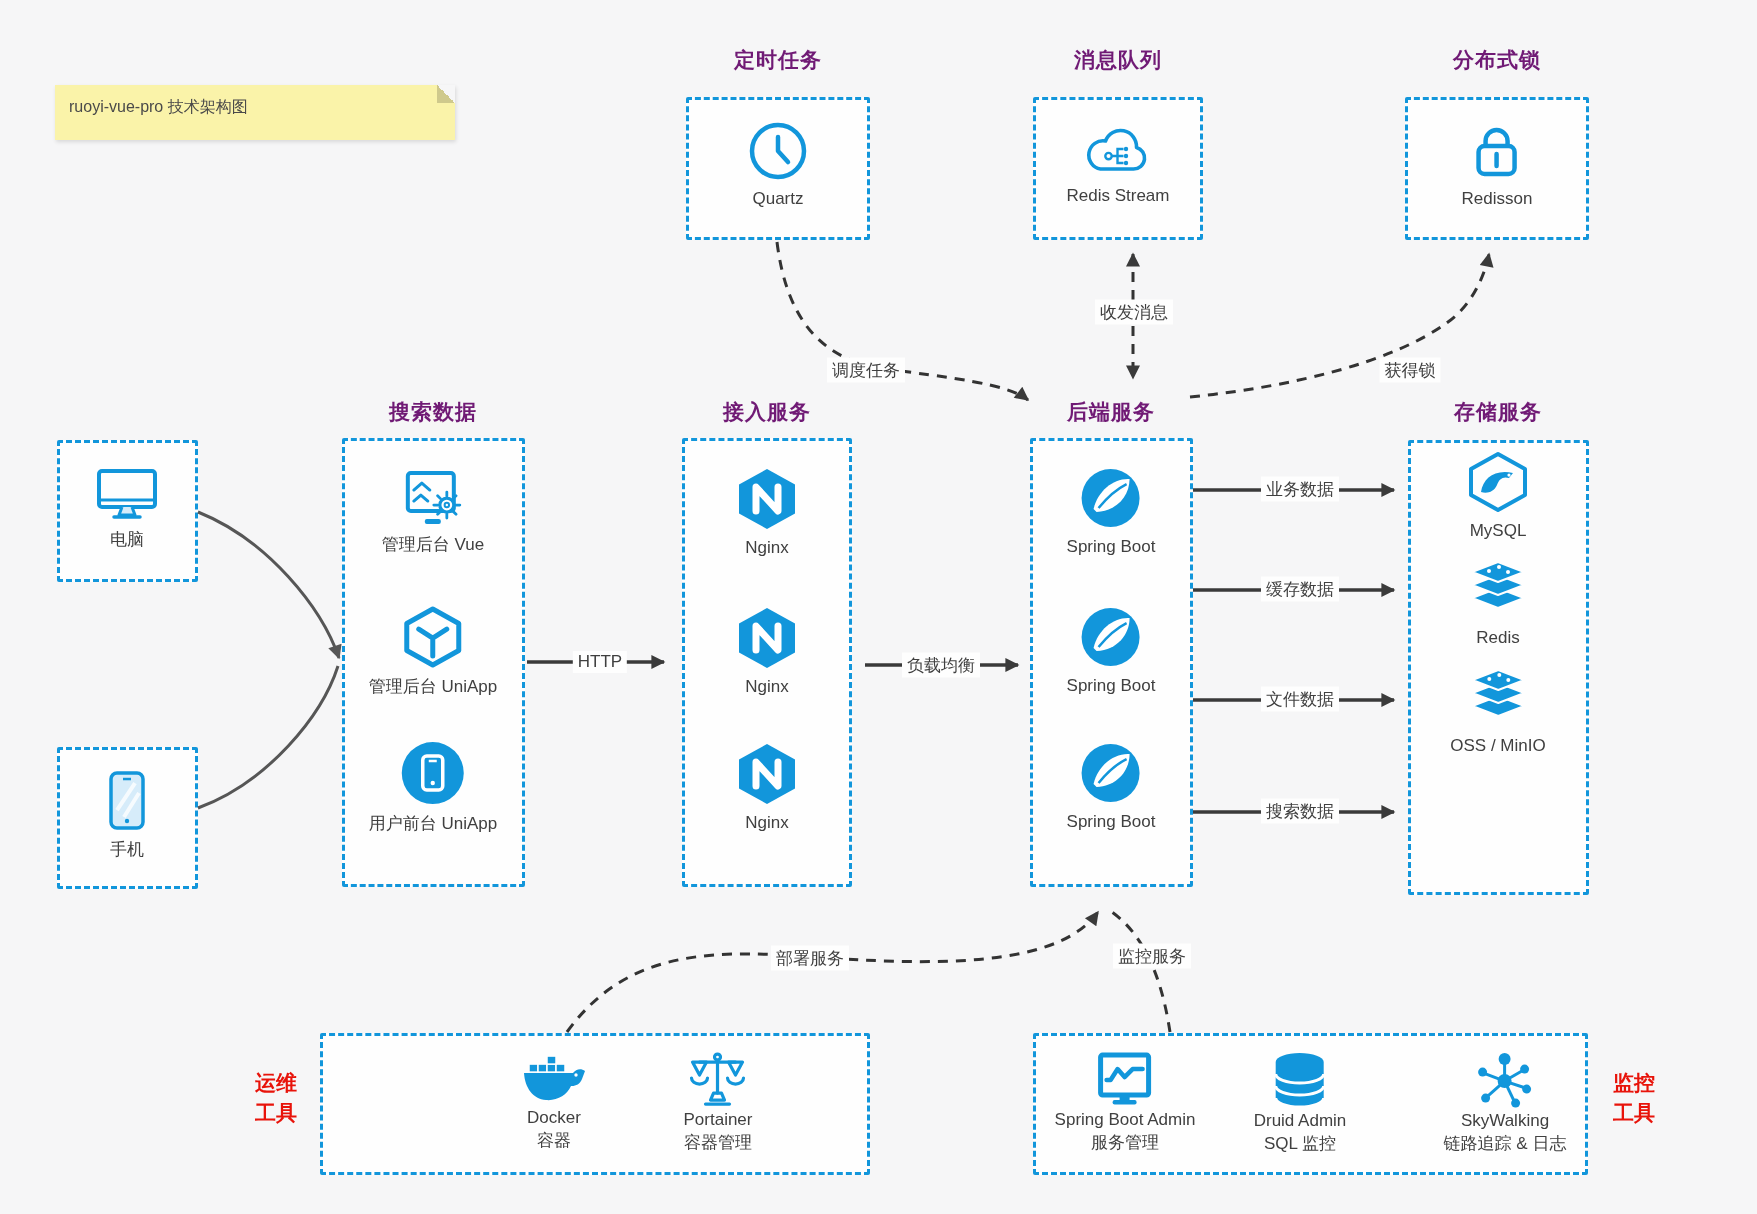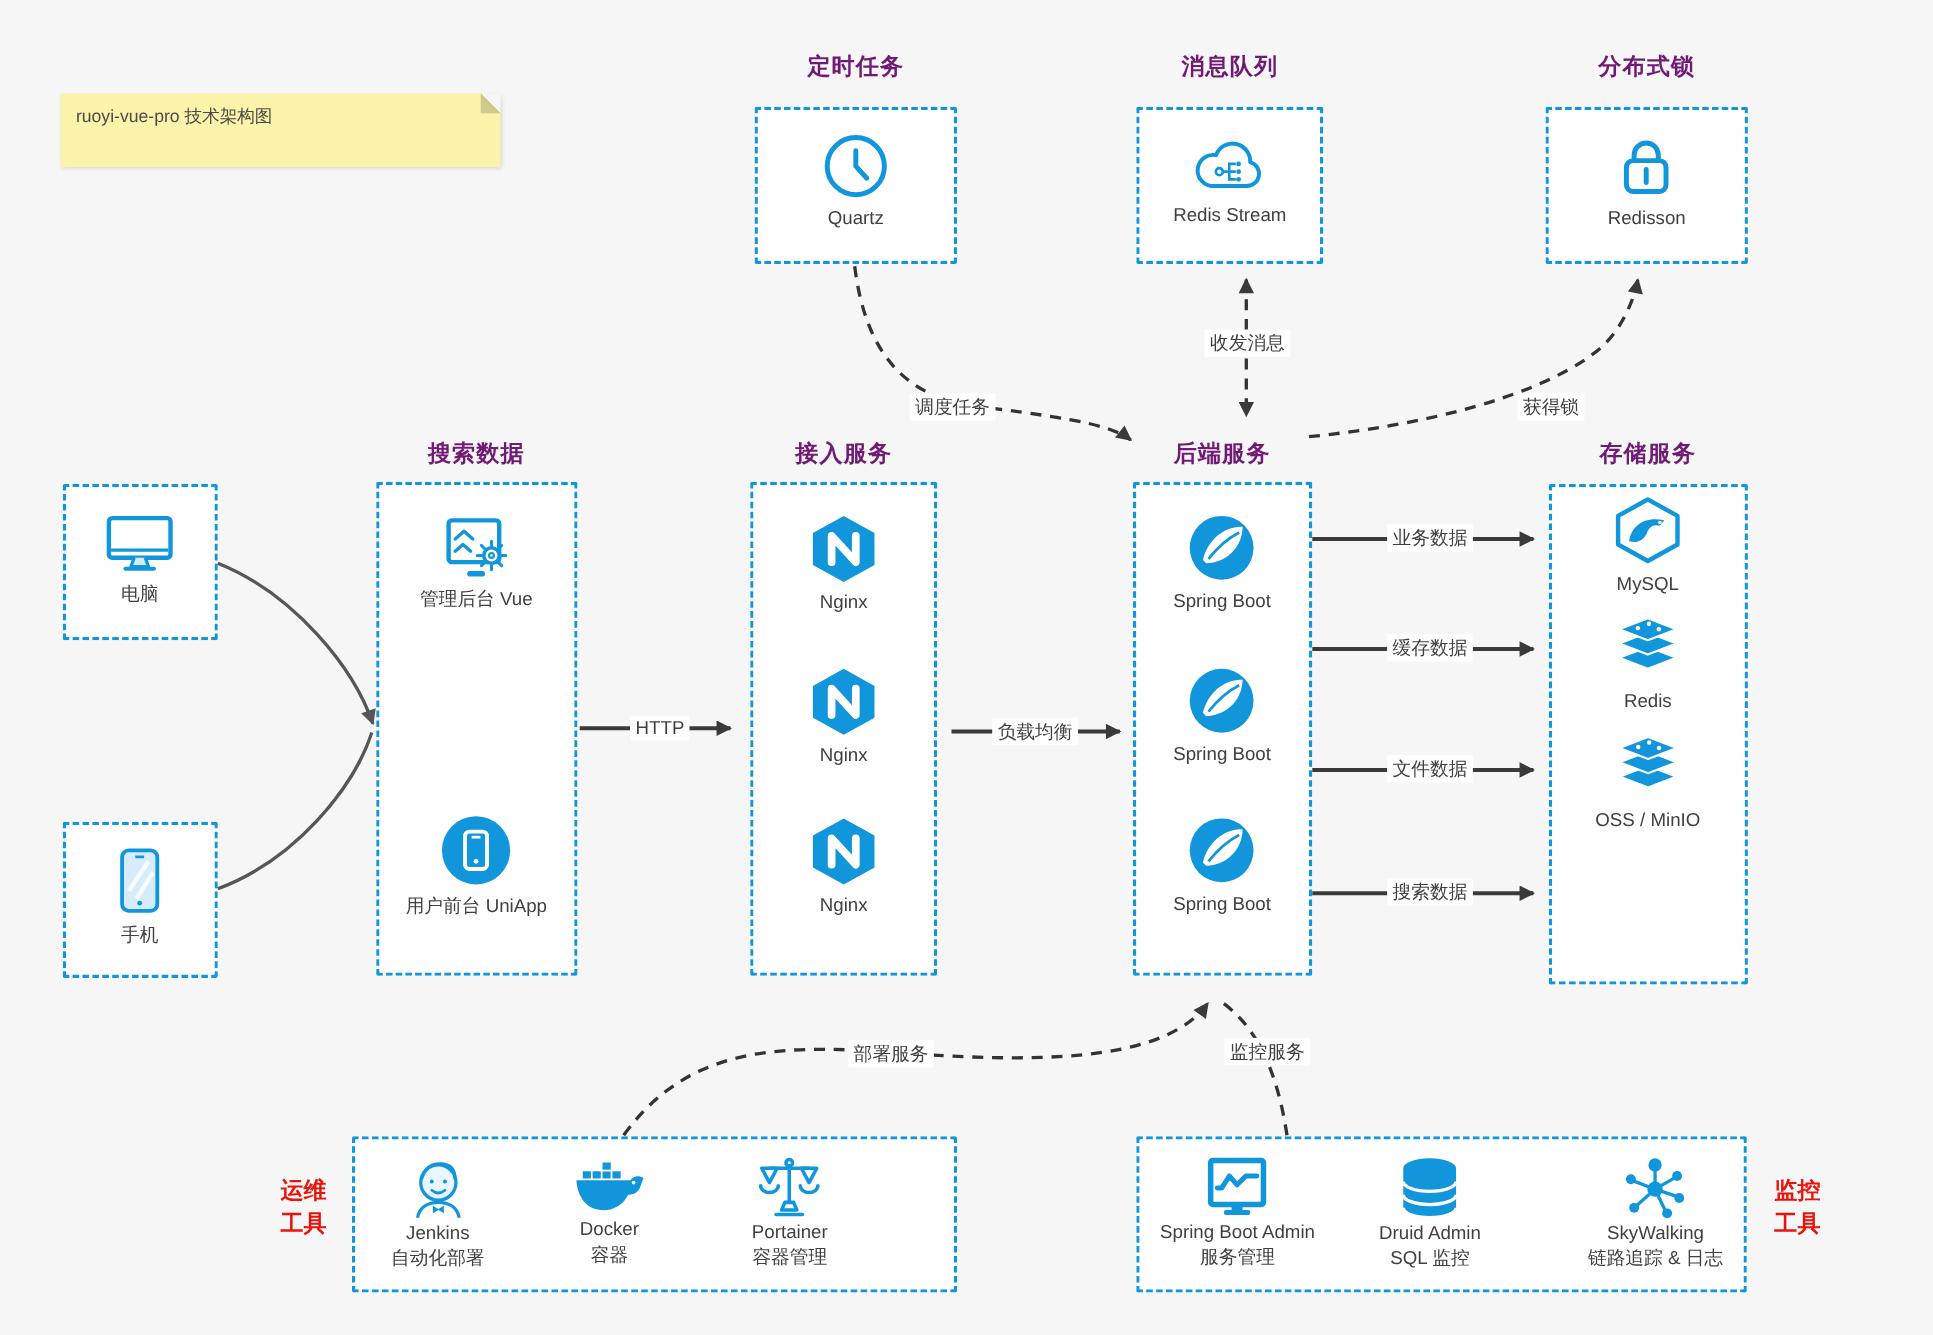--- a/index.html
+++ b/index.html
@@ -5,21 +5,21 @@
   html,body{margin:0;padding:0;background:#f6f6f7;font-family:"Liberation Sans",sans-serif;}
   .canvas{position:relative;width:1757px;height:1214px;background:#f6f6f7;overflow:hidden;}
   .dashed-box{position:absolute;border:3px dashed #1296db;background:#fefefe;box-sizing:border-box;border-radius:2px;}
   .group-title{position:absolute;transform:translateX(-50%);color:#701a75;font-size:21px;font-weight:bold;white-space:nowrap;letter-spacing:1px;}
   .side-title{position:absolute;color:#e8130a;font-size:21px;font-weight:bold;line-height:1.45;text-align:center;white-space:pre-line;}
   .node{position:absolute;transform:translate(-50%,-50%);display:flex;flex-direction:column;align-items:center;}
   .node .label{margin-top:7px;font-size:17px;color:#404040;white-space:nowrap;text-align:left;line-height:1.35;}
   .node .sub{font-size:17px;color:#404040;white-space:nowrap;text-align:center;line-height:1.35;}
   .edge-label{position:absolute;transform:translate(-50%,-50%);background:#fefefe;padding:1px 5px;font-size:17px;color:#3f3f3f;white-space:nowrap;}
   .arrow-layer{position:absolute;left:0;top:0;pointer-events:none;}
-  .sticky-note{position:absolute;left:55px;top:85px;width:400px;height:67px;background:#faf3a9;box-shadow:1px 2px 4px rgba(0,0,0,0.12);padding:10px 14px;box-sizing:border-box;font-size:16px;color:#4a4a4a;line-height:1.55;}
+  .sticky-note{position:absolute;left:55px;top:85px;width:400px;height:55px;background:#faf3a9;box-shadow:1px 2px 4px rgba(0,0,0,0.12);padding:10px 14px;box-sizing:border-box;font-size:16px;color:#4a4a4a;line-height:1.55;}
   .sticky-note .fold{position:absolute;right:0;top:0;width:18px;height:18px;background:linear-gradient(225deg,#f6f6f7 50%,#cfc98c 50%);}
 </style>
 </head>
 <body>
 
 <div class="canvas">
 
   <div class="sticky-note">
     <div class="fold"></div>
     <div>ruoyi-vue-pro 技术架构图</div>
@@ -130,20 +130,27 @@
       <rect x="7" y="4" width="46" height="38" rx="3" fill="#fefefe" stroke="#1296db" stroke-width="4"></rect>
       <path d="M13,21 l8,-7 8,7 M13,32 l7,-6 7,6" stroke="#1296db" stroke-width="3" fill="none" stroke-linejoin="round" stroke-linecap="round"></path>
       <circle cx="46" cy="36" r="7" fill="#fefefe" stroke="#1296db" stroke-width="3.2"></circle>
       <circle cx="46" cy="36" r="2.2" fill="none" stroke="#1296db" stroke-width="2"></circle>
       <path d="M46,27 v-4 M46,45 v4 M37,36 h-4 M55,36 h4 M39.6,29.6 l-2.8,-2.8 M52.4,42.4 l2.8,2.8 M39.6,42.4 l-2.8,2.8 M52.4,29.6 l2.8,-2.8" stroke="#1296db" stroke-width="2.8" stroke-linecap="round"></path>
       <rect x="24" y="50" width="16" height="5" rx="2" fill="#1296db"></rect>
     </svg>
     <div class="label">管理后台 Vue</div>
   </div>
 
+  <div class="node" style="left:433px;top:652px">
+    <svg width="62" height="64" viewBox="0 0 62 64">
+      <path d="M31,4 L57,18.5 V45.5 L31,60 L5,45.5 V18.5 Z" fill="none" stroke="#1296db" stroke-width="5" stroke-linejoin="round"></path>
+      <path d="M31,33 V51 M31,33 L17,24 M31,33 L45,24" stroke="#1296db" stroke-width="5" fill="none" stroke-linecap="round"></path>
+    </svg>
+    <div class="label">管理后台 UniApp</div>
+  </div>
 
   <div class="node" style="left:433px;top:788px">
     <svg width="66" height="66" viewBox="0 0 66 66">
       <circle cx="33" cy="33" r="31" fill="#1296db"></circle>
       <rect x="23" y="16" width="20" height="34" rx="4" fill="none" stroke="#ffffff" stroke-width="3.5"></rect>
       <line x1="29" y1="21" x2="37" y2="21" stroke="#ffffff" stroke-width="2.5"></line>
       <circle cx="33" cy="43" r="2.2" fill="#ffffff"></circle>
     </svg>
     <div class="label">用户前台 UniApp</div>
   </div>
@@ -226,33 +233,20 @@
         <path d="M31,2 l26,10 -26,10 -26,-10 z"></path>
       </g>
       <circle cx="22" cy="11" r="2" fill="#ffffff"></circle>
         <circle cx="32" cy="7" r="2" fill="#ffffff"></circle>
         <circle cx="41" cy="12" r="2" fill="#ffffff"></circle>
     </svg>
     <div class="label">OSS / MinIO</div>
   </div>
 
 
-  <div class="node" style="left:398px;top:1103px">
-    <svg width="58" height="60" viewBox="0 0 58 60">
-      <circle cx="29" cy="25" r="16" fill="#eaf6fd" stroke="#1296db" stroke-width="3"></circle>
-      <path d="M14,21 Q18,7 32,8 Q44,9 44,21" fill="none" stroke="#1296db" stroke-width="3" stroke-linecap="round"></path>
-      <circle cx="23" cy="24" r="1.8" fill="#1296db"></circle>
-        <circle cx="35" cy="24" r="1.8" fill="#1296db"></circle>
-      <path d="M23,32 Q29,37 35,32" fill="none" stroke="#1296db" stroke-width="2.5" stroke-linecap="round"></path>
-      <path d="M10,57 C12,47 20,43 29,43 C38,43 46,47 48,57" fill="#fefefe" stroke="#1296db" stroke-width="3"></path>
-      <path d="M24,46 l5,3 5,-3 v7 l-5,-3 -5,3 z" fill="#1296db"></path>
-    </svg>
-    <div class="sub">Jenkins</div>
-    <div class="sub">自动化部署</div>
-  </div>
 
   <div class="node" style="left:554px;top:1103px">
     <svg width="68" height="54" viewBox="0 0 68 54">
       <g fill="#1296db" stroke="#fefefe" stroke-width="1.5">
         <rect x="9" y="11" width="9" height="8"></rect>
           <rect x="18" y="11" width="9" height="8"></rect>
           <rect x="27" y="11" width="9" height="8"></rect>
           <rect x="36" y="11" width="9" height="8"></rect>
         <rect x="27" y="3" width="9" height="8"></rect>
       </g>

